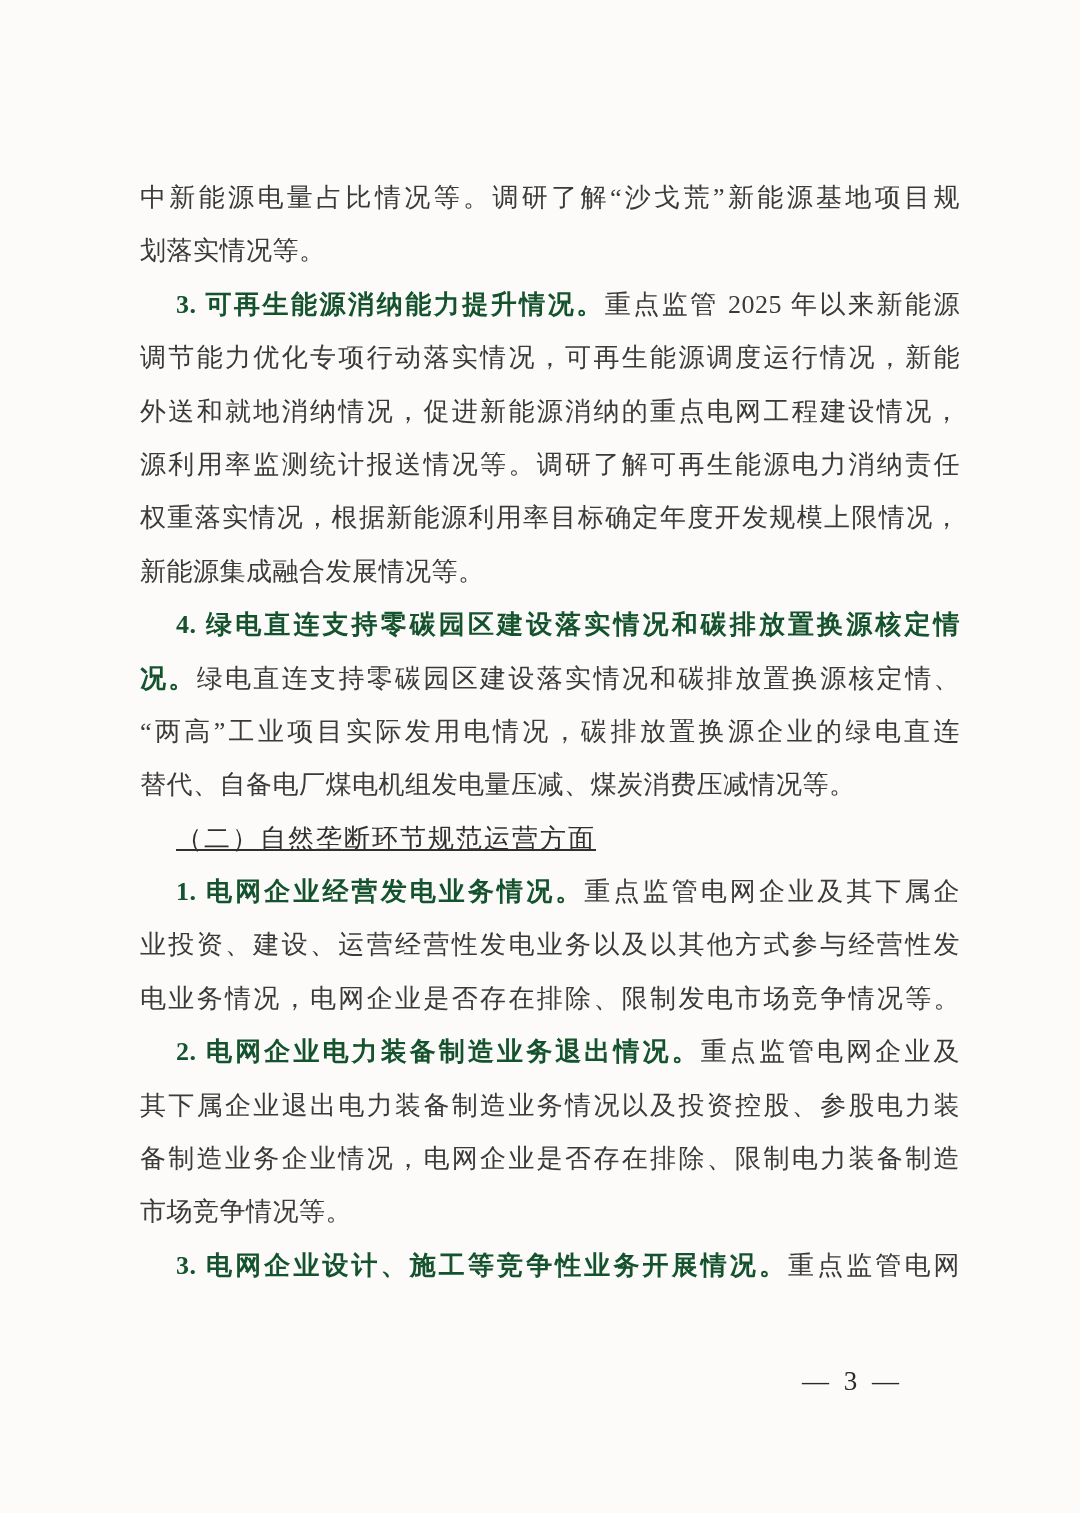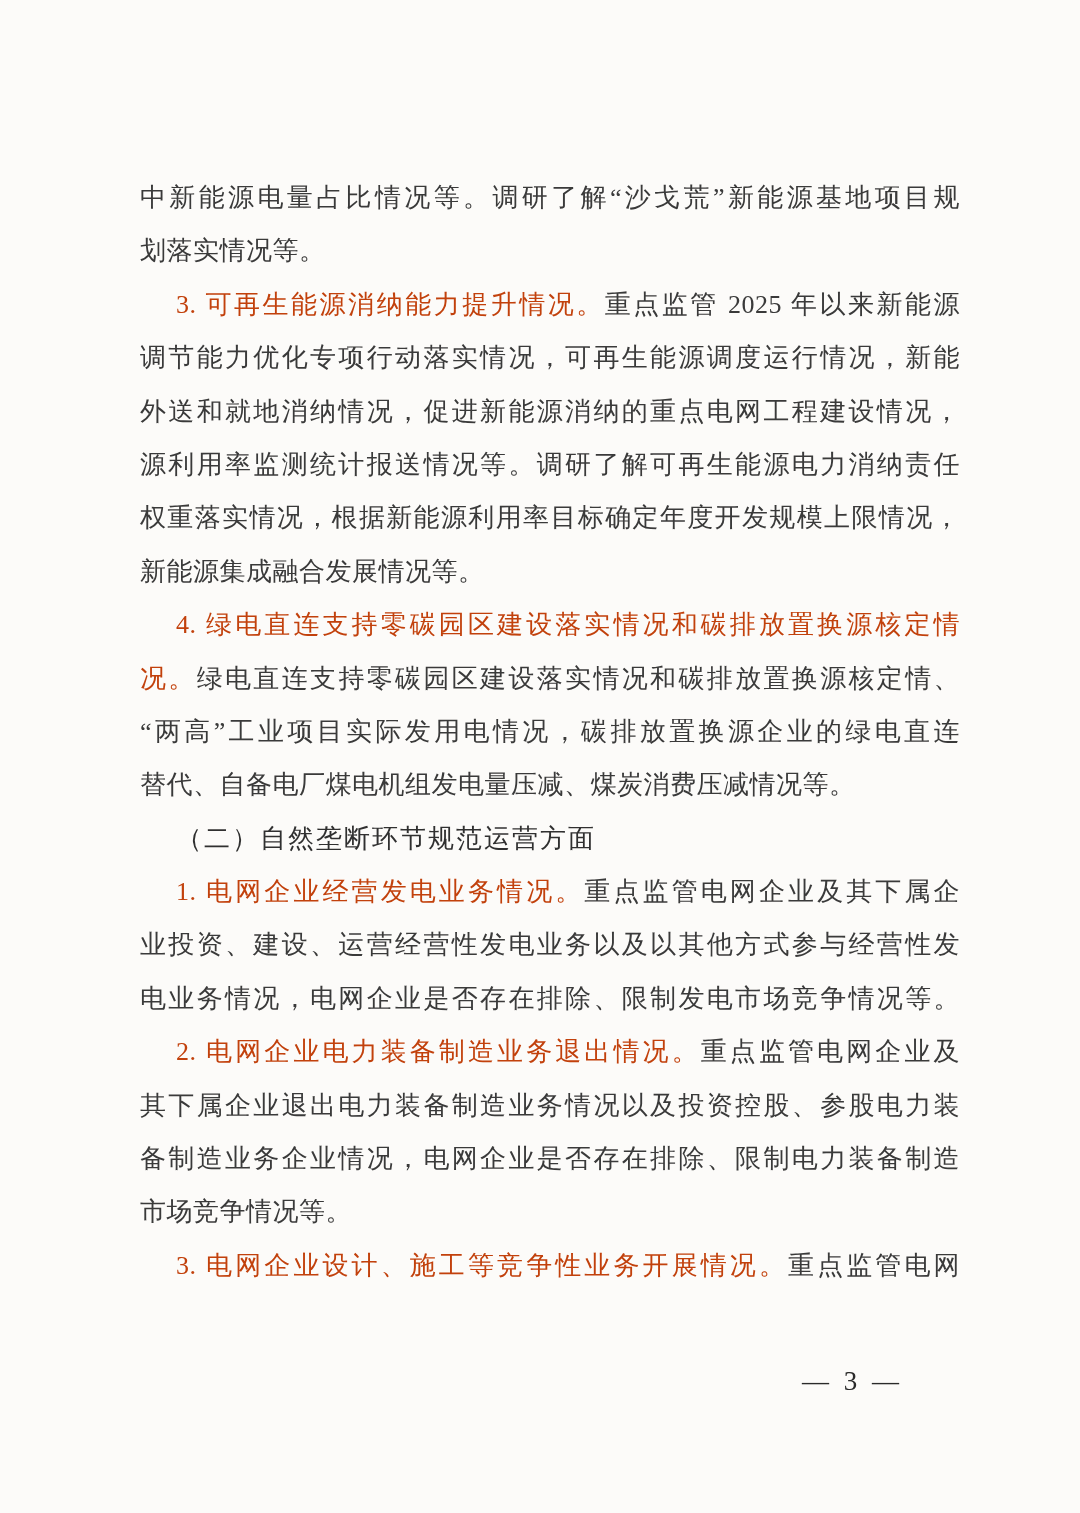--- a/index.html
+++ b/index.html
@@ -31,29 +31,30 @@
   .line.just {
     white-space: normal;
     text-align: justify;
     text-align-last: justify;
     text-justify: inter-character;
   }
   .line.ind {
     text-indent: 36px;
   }
   .line .b {
-    font-weight: 400;
-    color: #c2410c;
+    font-weight: 700;
+    color: #14532d;
   }
   .line .r {
     color: #3a3a3a;
   }
   .line.kai .r {
     color: #303030;
     letter-spacing: 2px;
+    text-decoration: underline;
   }
   .pagenum {
     position: absolute;
     top: 1363px;
     right: 177px;
     font-size: 27px;
     line-height: 36px;
     color: #2a2a2a;
     letter-spacing: 4px;
   }

